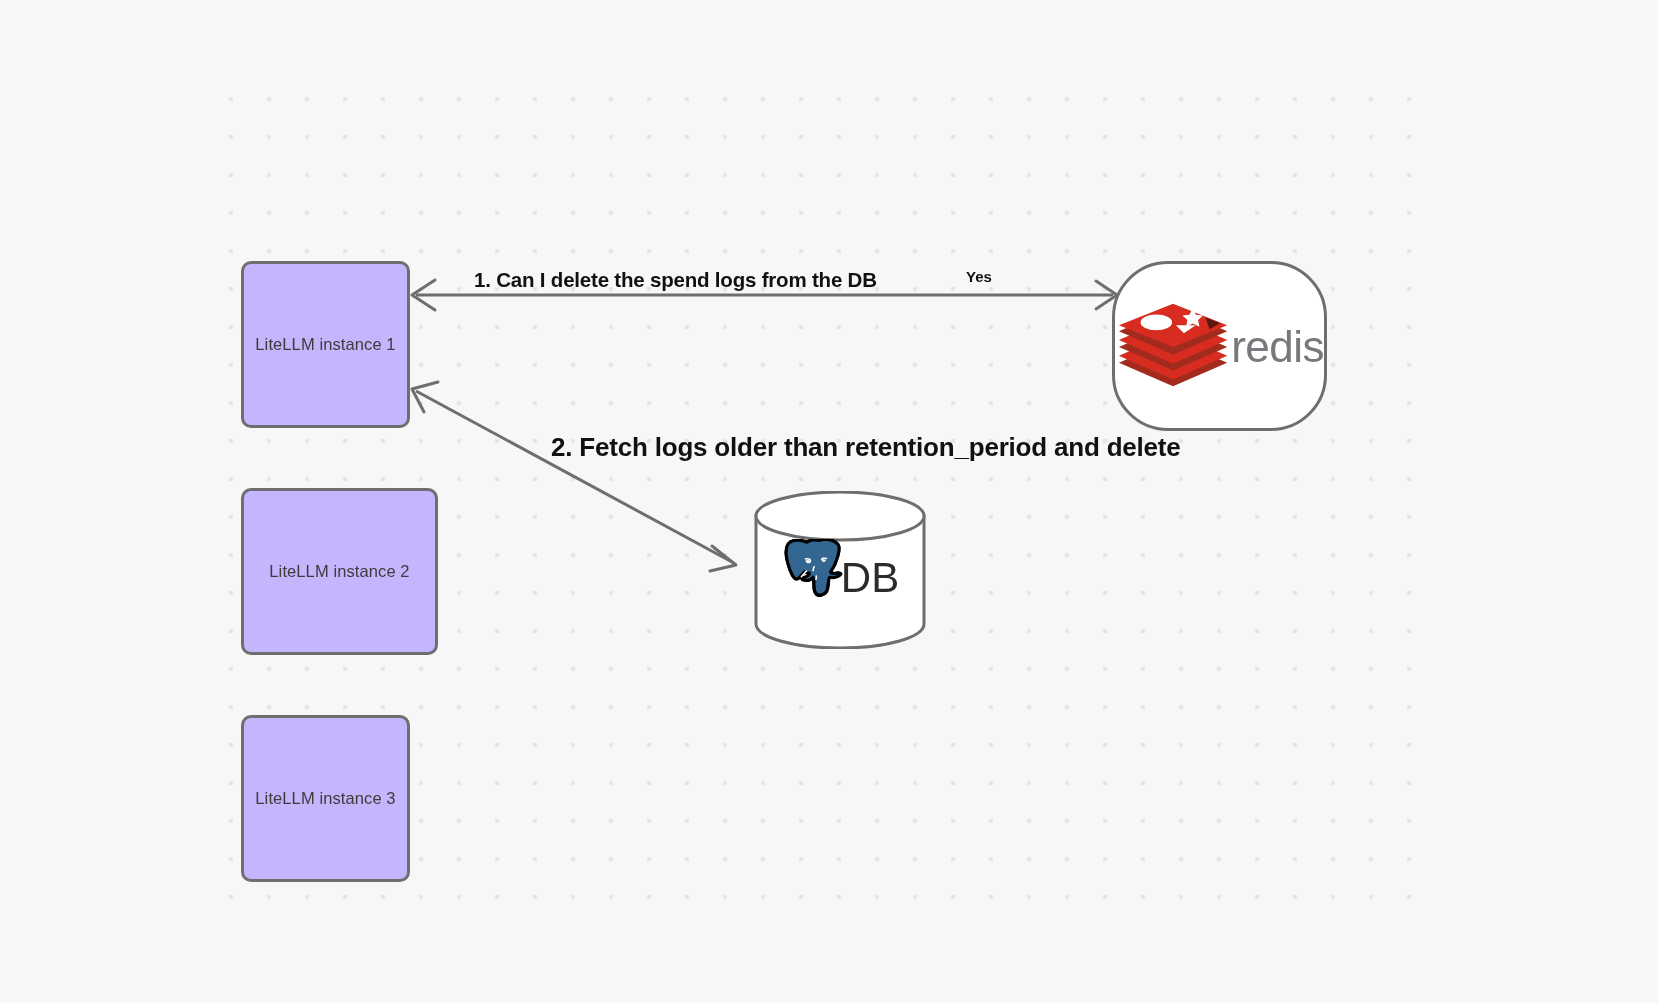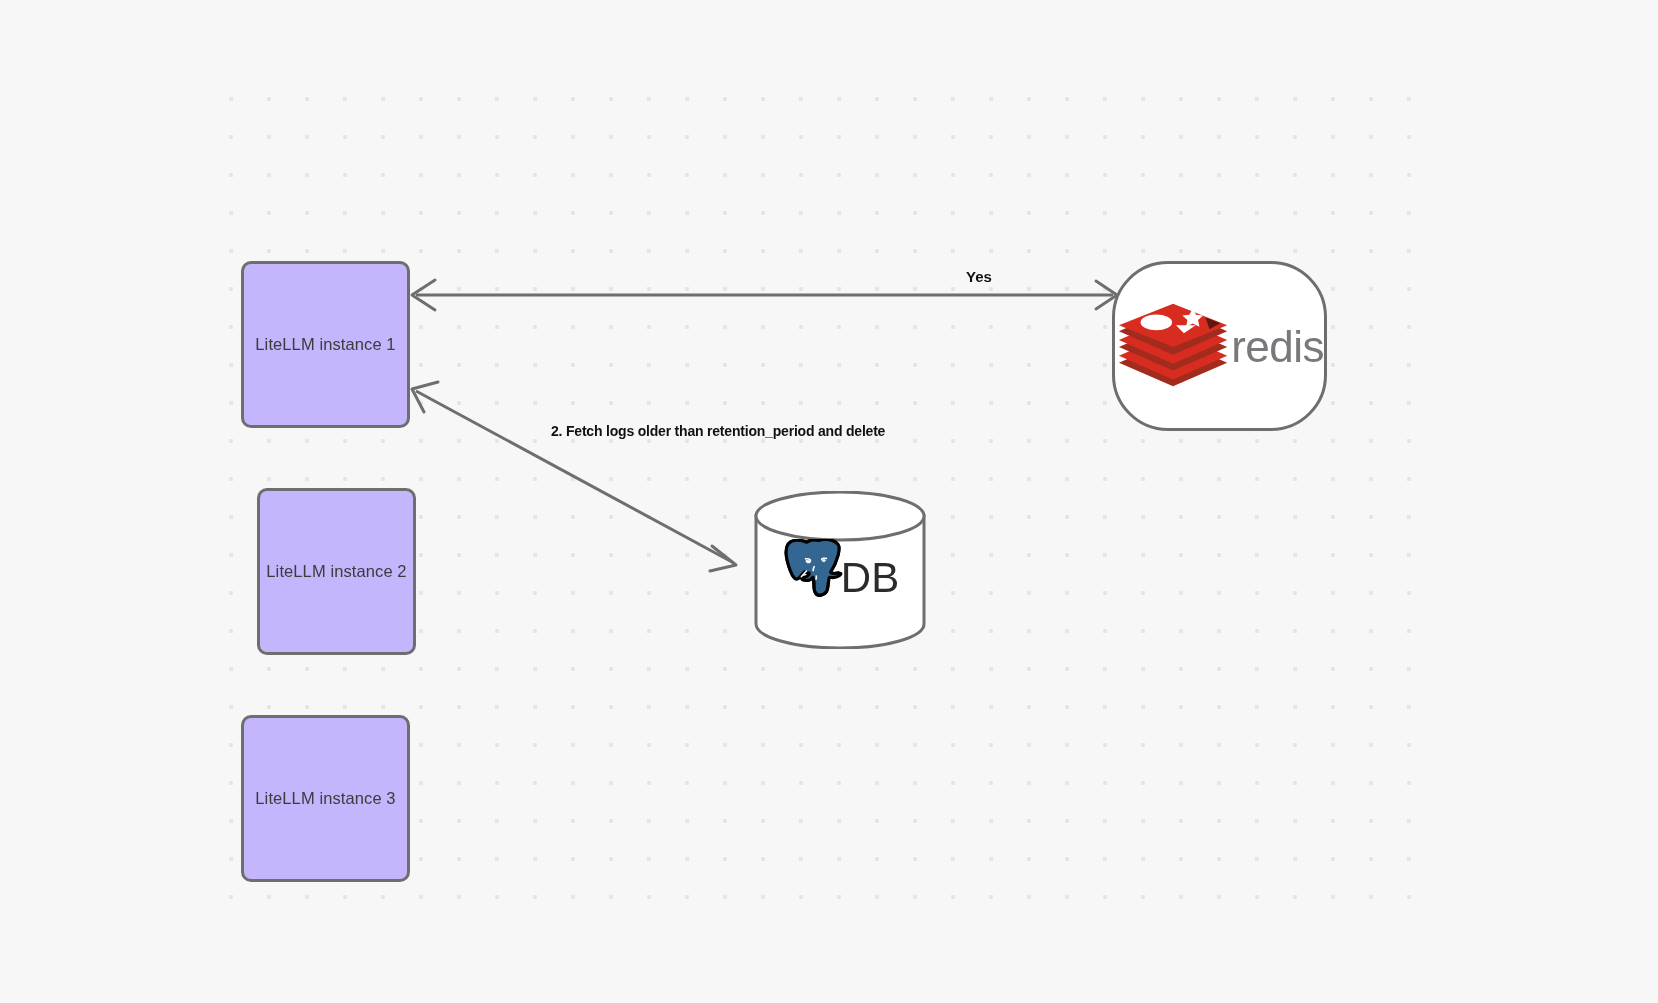--- a/index.html
+++ b/index.html
@@ -42,21 +42,21 @@
     justify-content: center;
   }
   .node-box .node-label {
     font-size: 16.5px;
     color: #3c3c3c;
     font-family: "Liberation Sans", sans-serif;
     letter-spacing: 0.1px;
     white-space: nowrap;
   }
   #box-instance-1 { left: 241px; top: 261px; width: 169px; height: 167px; }
-  #box-instance-2 { left: 257px; top: 488px; width: 159px; height: 167px; }
+  #box-instance-2 { left: 241px; top: 488px; width: 197px; height: 167px; }
   #box-instance-3 { left: 241px; top: 715px; width: 169px; height: 167px; }
 
   
   #redis-node {
     position: absolute;
     left: 1112px;
     top: 261px;
     width: 215px;
     height: 170px;
     background: #ffffff;
@@ -119,22 +119,22 @@
     font-size: 20.5px;
     letter-spacing: -0.2px;
   }
   #label-yes {
     left: 966px;
     top: 268px;
     font-size: 15px;
   }
   #label-step-2 {
     left: 551px;
-    top: 423px;
-    font-size: 14px;
+    top: 432px;
+    font-size: 26px;
     letter-spacing: -0.2px;
   }
 
   
   #edge-layer {
     position: absolute;
     left: 0;
     top: 0;
     width: 1658px;
     height: 1003px;
@@ -160,20 +160,21 @@
 
     <g>
       <line x1="416" y1="391" x2="732" y2="562" stroke="#6e6e6e" stroke-width="3" stroke-linecap="butt"></line>
 
       <polyline points="438,382 412,389 424,412" fill="none" stroke="#6e6e6e" stroke-width="3" stroke-linecap="round" stroke-linejoin="round"></polyline>
 
       <polyline points="712,546 736,565 710,571" fill="none" stroke="#6e6e6e" stroke-width="3" stroke-linecap="round" stroke-linejoin="round"></polyline>
     </g>
   </svg>
 
+  <div class="edge-label" id="label-step-1">1.  Can I delete the spend logs from the DB</div>
 
   <div class="edge-label" id="label-yes">Yes</div>
 
   <div class="edge-label" id="label-step-2">2.  Fetch logs older than retention_period and delete</div>
 
   <div class="node-box" id="box-instance-1">
     <span class="node-label">LiteLLM instance 1</span>
   </div>
 
   <div class="node-box" id="box-instance-2">

